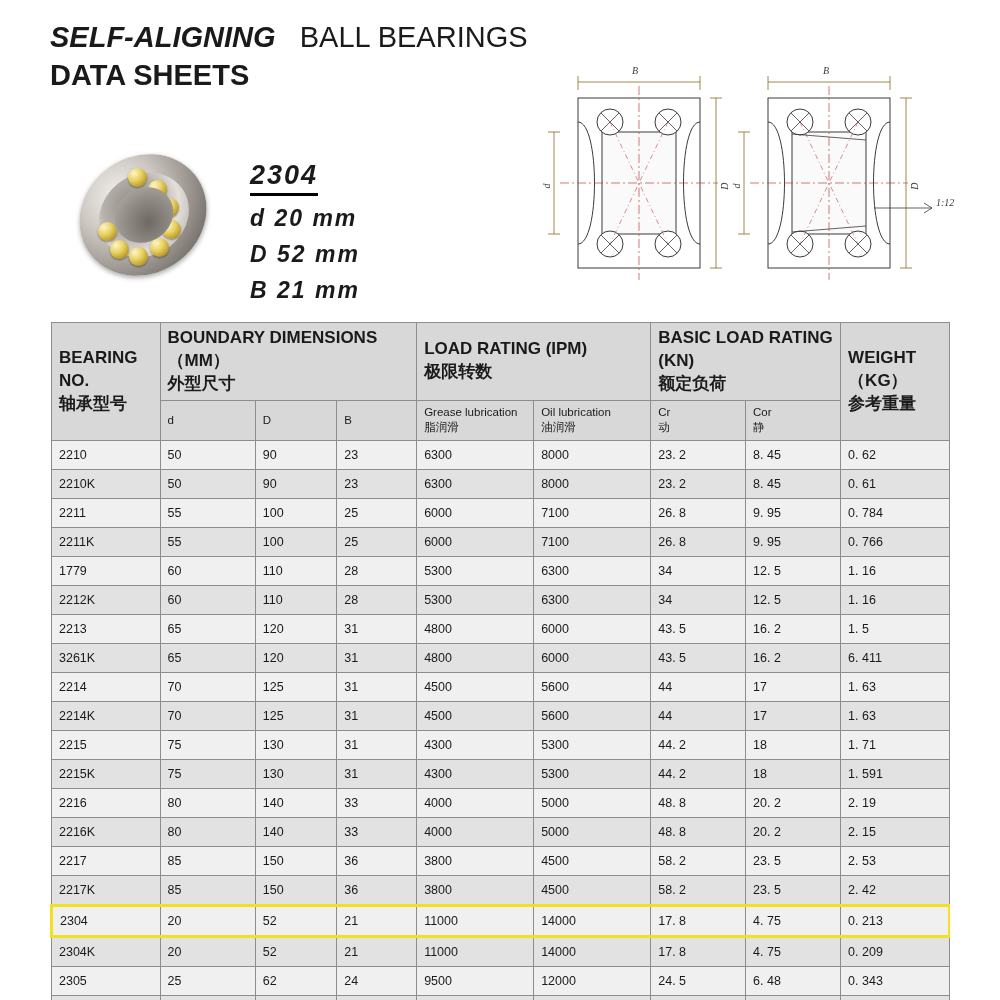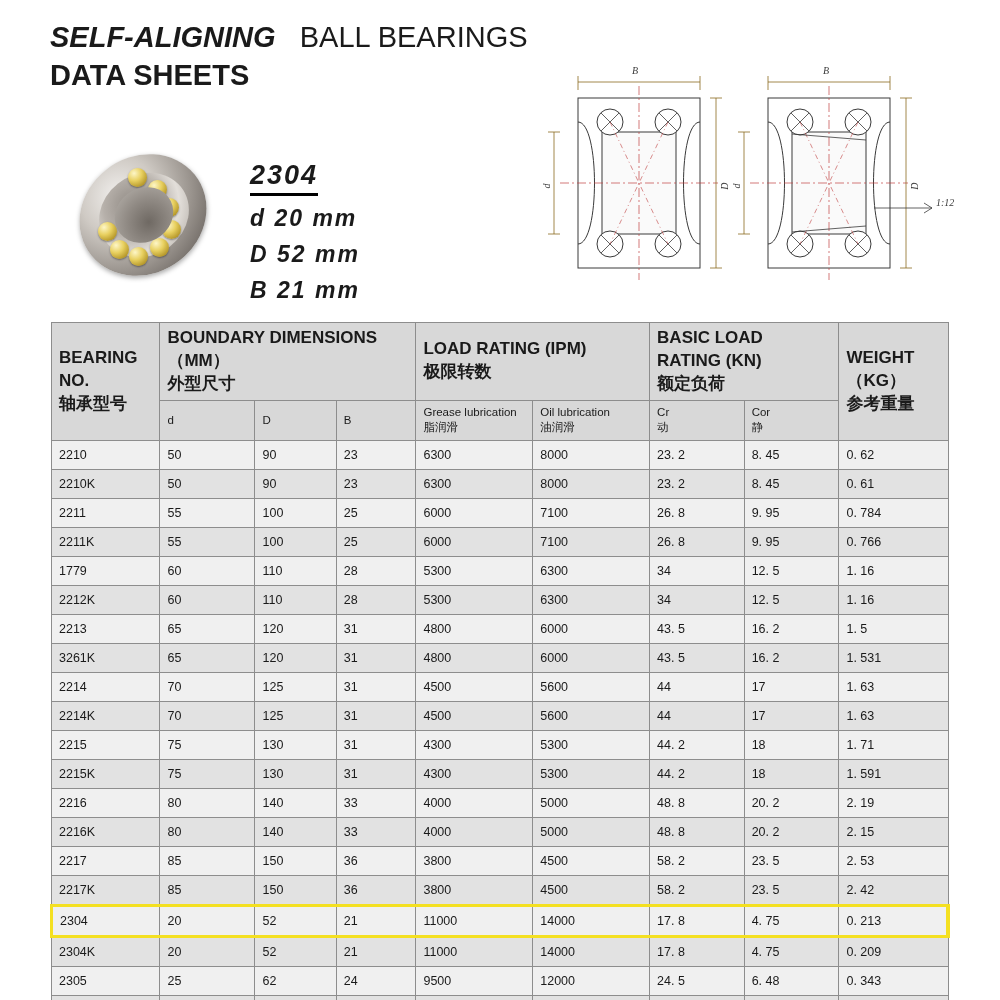--- a/index.html
+++ b/index.html
@@ -183,21 +183,21 @@
   td.c-cr   { width: 100px; margin-top: 8px; }
   td.c-cor  { width: 100px; }
   td.c-wt   { width: 102px; }
 
   tbody tr.highlight td {
     border-top: 3px solid #f4e021;
     border-bottom: 3px solid #f4e021;
     position: relative;
   }
   tbody tr.highlight td:first-child { border-left: 3px solid #f4e021; }
-  tbody tr.highlight td:last-child  { border-right: 4px solid #14b8a6; }
+  tbody tr.highlight td:last-child  { border-right: 2px solid #14b8a6; }
 
   .hdr-en { display: block; }
   .hdr-cn { display: block; }
 </style>
 </head>
 <body>
 
 <div class="page">
 
   <div class="title-block">
@@ -433,21 +433,21 @@
         </tr>
         <tr class="even">
           <td class="c-no">3261K</td>
           <td class="c-d">65</td>
           <td class="c-D">120</td>
           <td class="c-B">31</td>
           <td class="c-gr">4800</td>
           <td class="c-oil">6000</td>
           <td class="c-cr">43. 5</td>
           <td class="c-cor">16. 2</td>
-          <td class="c-wt">1. 531</td>
+          <td class="c-wt">6. 411</td>
         </tr>
         <tr class="odd">
           <td class="c-no">2214</td>
           <td class="c-d">70</td>
           <td class="c-D">125</td>
           <td class="c-B">31</td>
           <td class="c-gr">4500</td>
           <td class="c-oil">5600</td>
           <td class="c-cr">44</td>
           <td class="c-cor">17</td>

